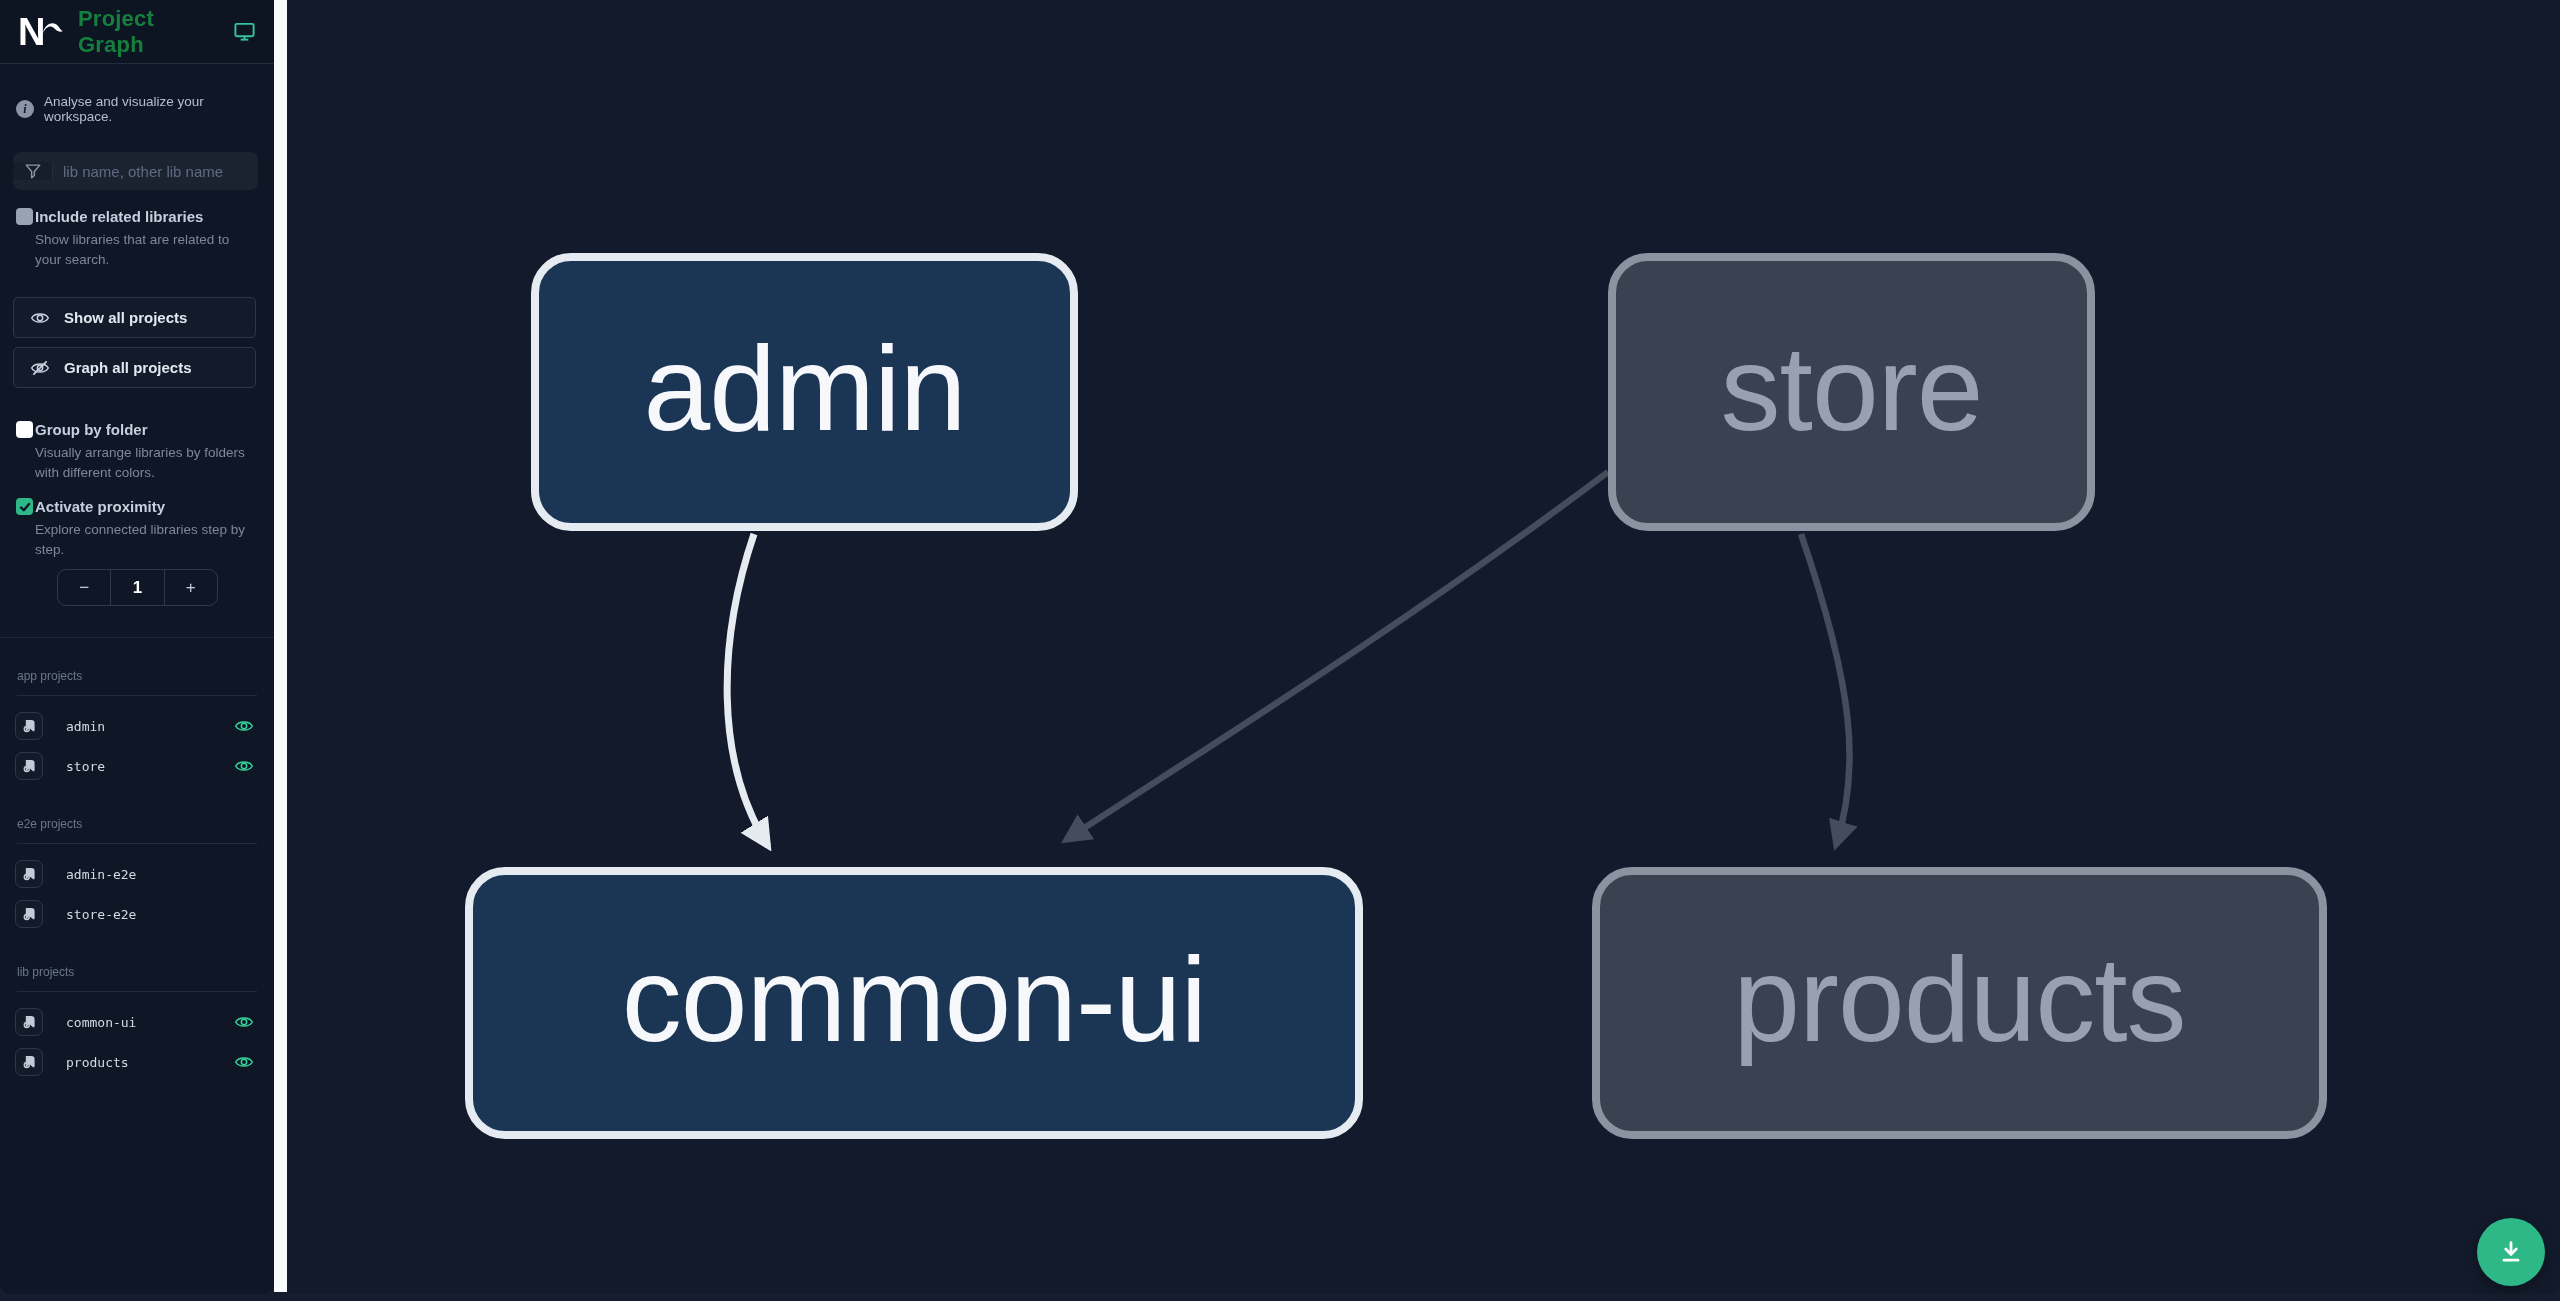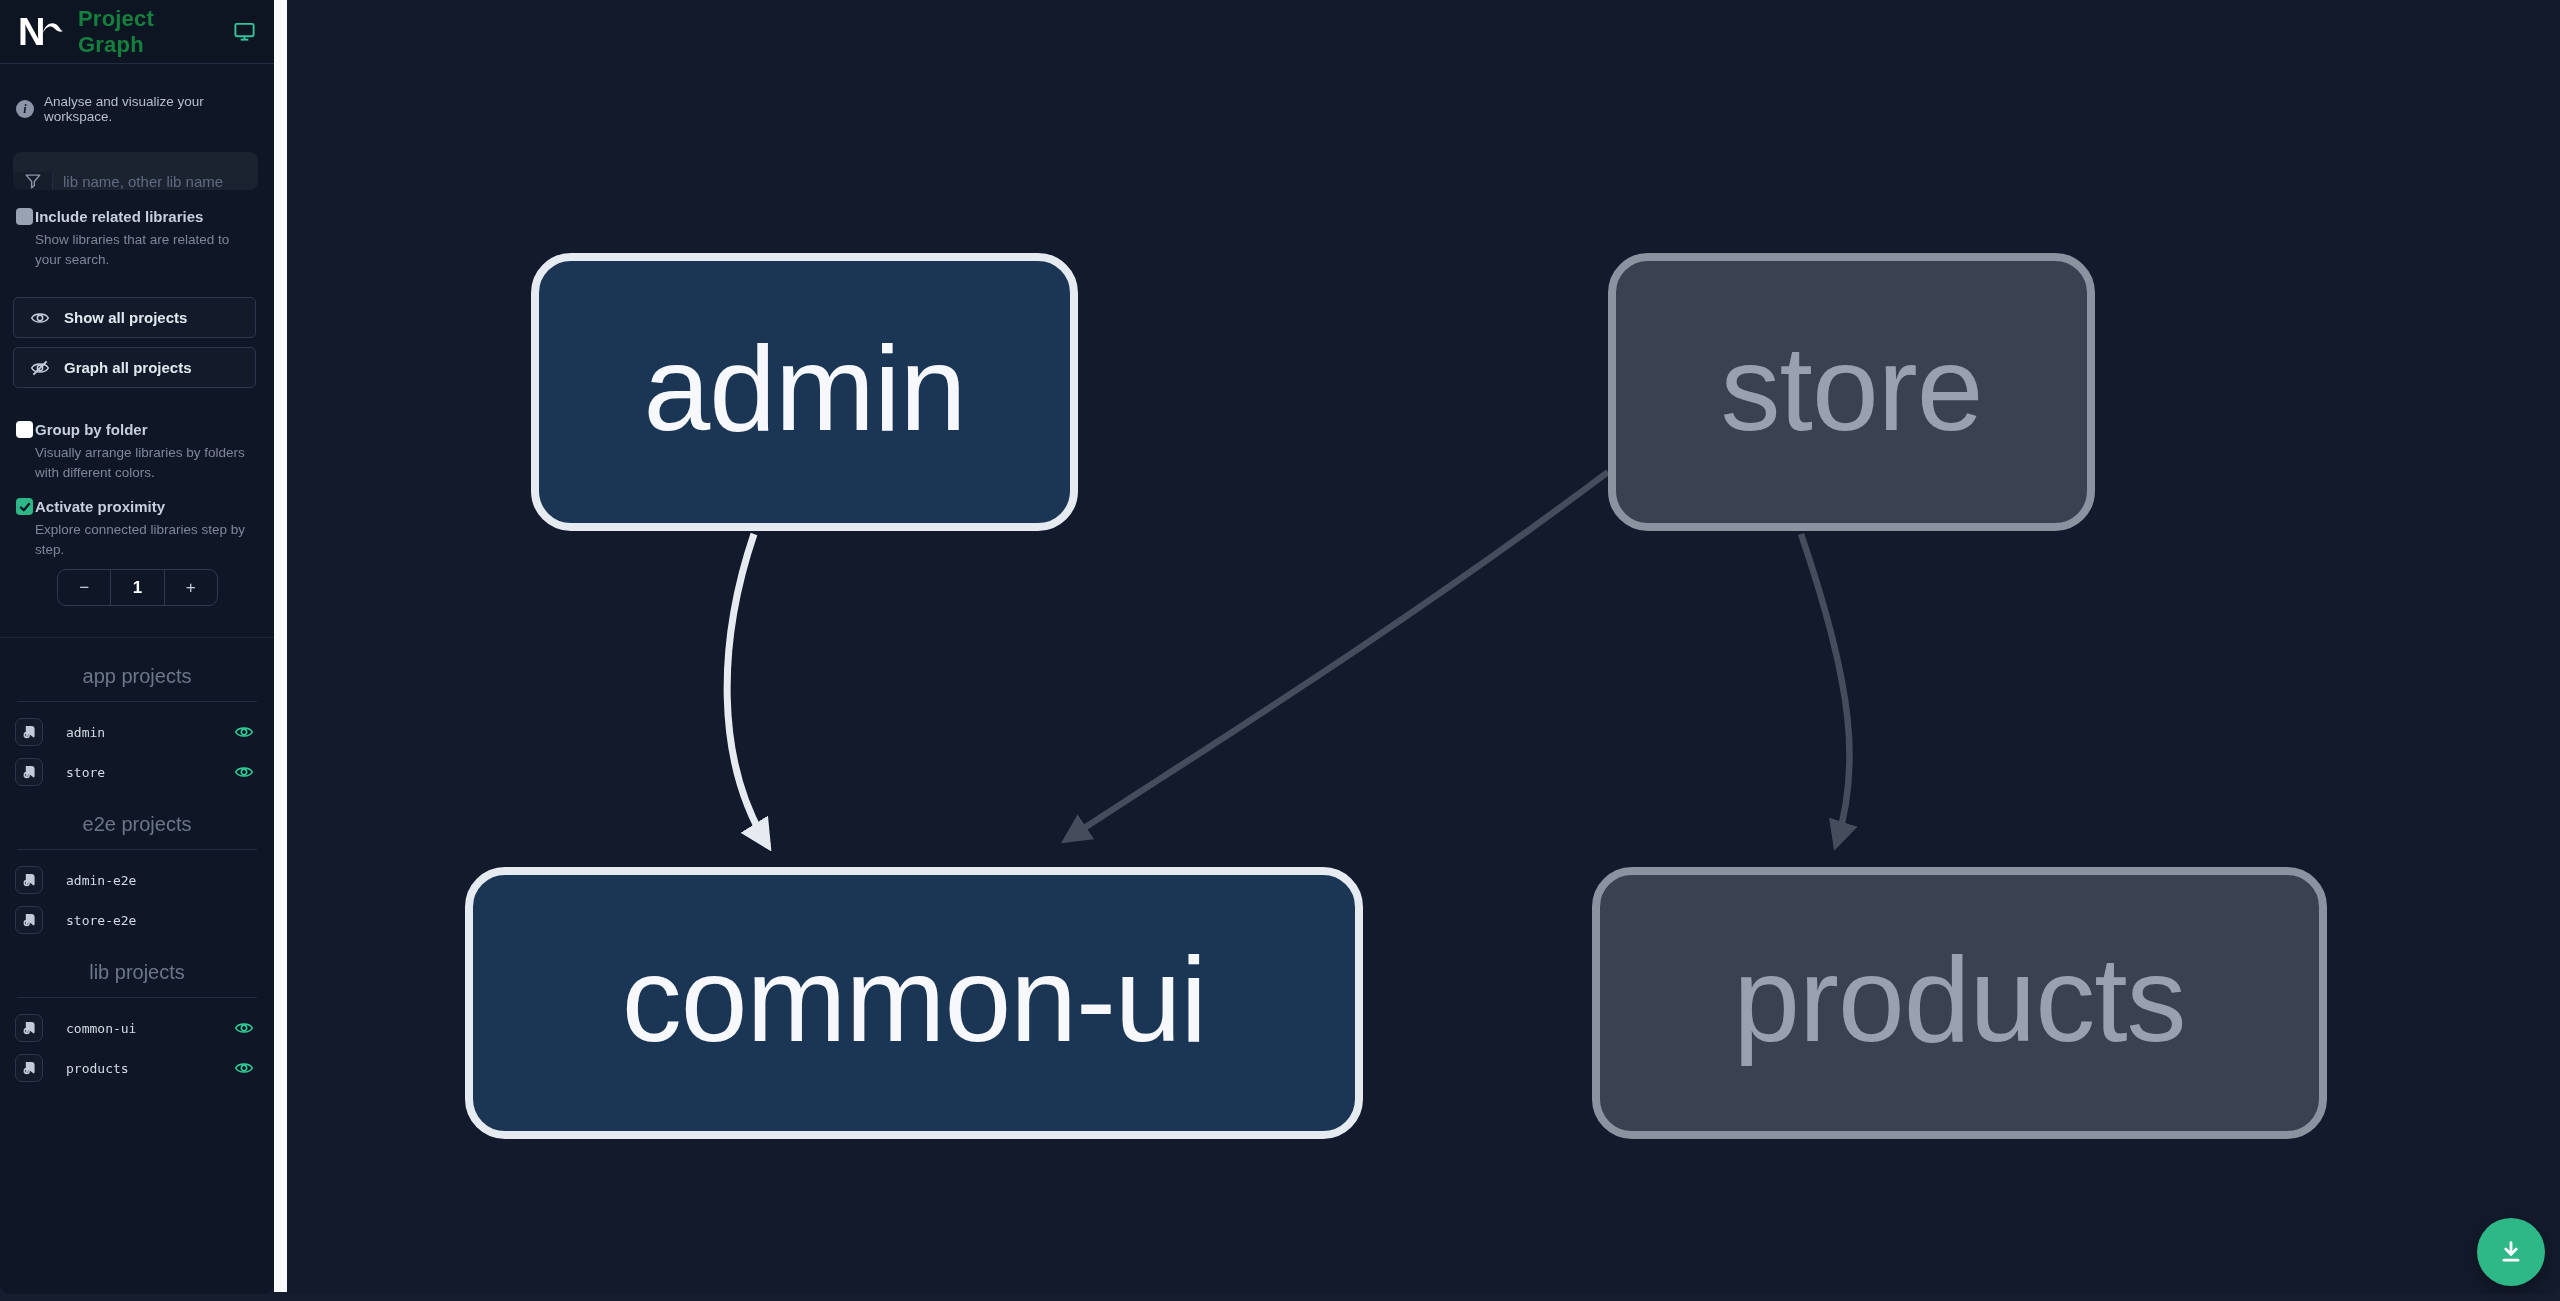--- a/index.html
+++ b/index.html
@@ -45,21 +45,21 @@
   .info-icon {
     width:18px; height:18px; border-radius:50%; background:#8b95a7; color:#0f1726;
     font-size:12px; font-weight:700; display:flex; align-items:center; justify-content:center;
     font-family:"Liberation Serif", serif; font-style:italic; flex:0 0 auto;
   }
   .tagline-text { color:#b5bfce; font-size:13.5px; }
 
   
   #filter-box {
     position:absolute; left:13px; top:152px; width:245px; height:38px;
-    background:#1b2331; border-radius:8px; display:flex; align-items:flex-end; overflow:hidden;
+    background:#1b2331; border-radius:8px; display:flex; align-items:center; overflow:hidden;
   }
   #filter-icon-cell {
     width:40px; background:#171e2b; border-right:1px solid #242d3e;
     display:flex; align-items:center; justify-content:center; flex:0 0 auto;
   }
   #filter-input {
     flex:1; background:transparent; border:none; outline:none;
     color:#cbd5e1; font-size:15px; padding:0 10px;
     font-family:"Liberation Sans",sans-serif;
   }
@@ -97,22 +97,22 @@
     flex:1; display:flex; align-items:center; justify-content:center;
     color:#c6cfdd; font-size:17px;
   }
   .step-cell + .step-cell { border-left:1px solid #2e3950; }
   #step-value { color:#fff; font-weight:700; font-size:17px; }
 
   
   #sb-divider { position:absolute; left:0; top:637px; width:274px; height:1px; background:#1d2639; }
   .proj-section { position:absolute; left:17px; width:240px; }
   .proj-heading {
-    color:#6b7689; font-size:20px; line-height:20px;
-    padding-bottom:15px; border-bottom:1px solid #212b41; margin-bottom:10px;text-align:center;
+    color:#6b7689; font-size:12px; line-height:20px;
+    padding-bottom:9px; border-bottom:1px solid #212b41; margin-bottom:10px;
   }
   .proj-row { display:flex; align-items:center; height:40px; }
   .focus-btn {
     width:28px; height:28px; border:1px solid #2c374d; background:#131b2b;
     border-radius:7px; display:flex; align-items:center; justify-content:center;
     cursor:pointer; flex:0 0 auto; margin-left:-2px;
   }
   .proj-name {
     font-family:"DejaVu Sans Mono", monospace; font-size:13px; color:#d3dae4;
     margin-left:23px; flex:1;

